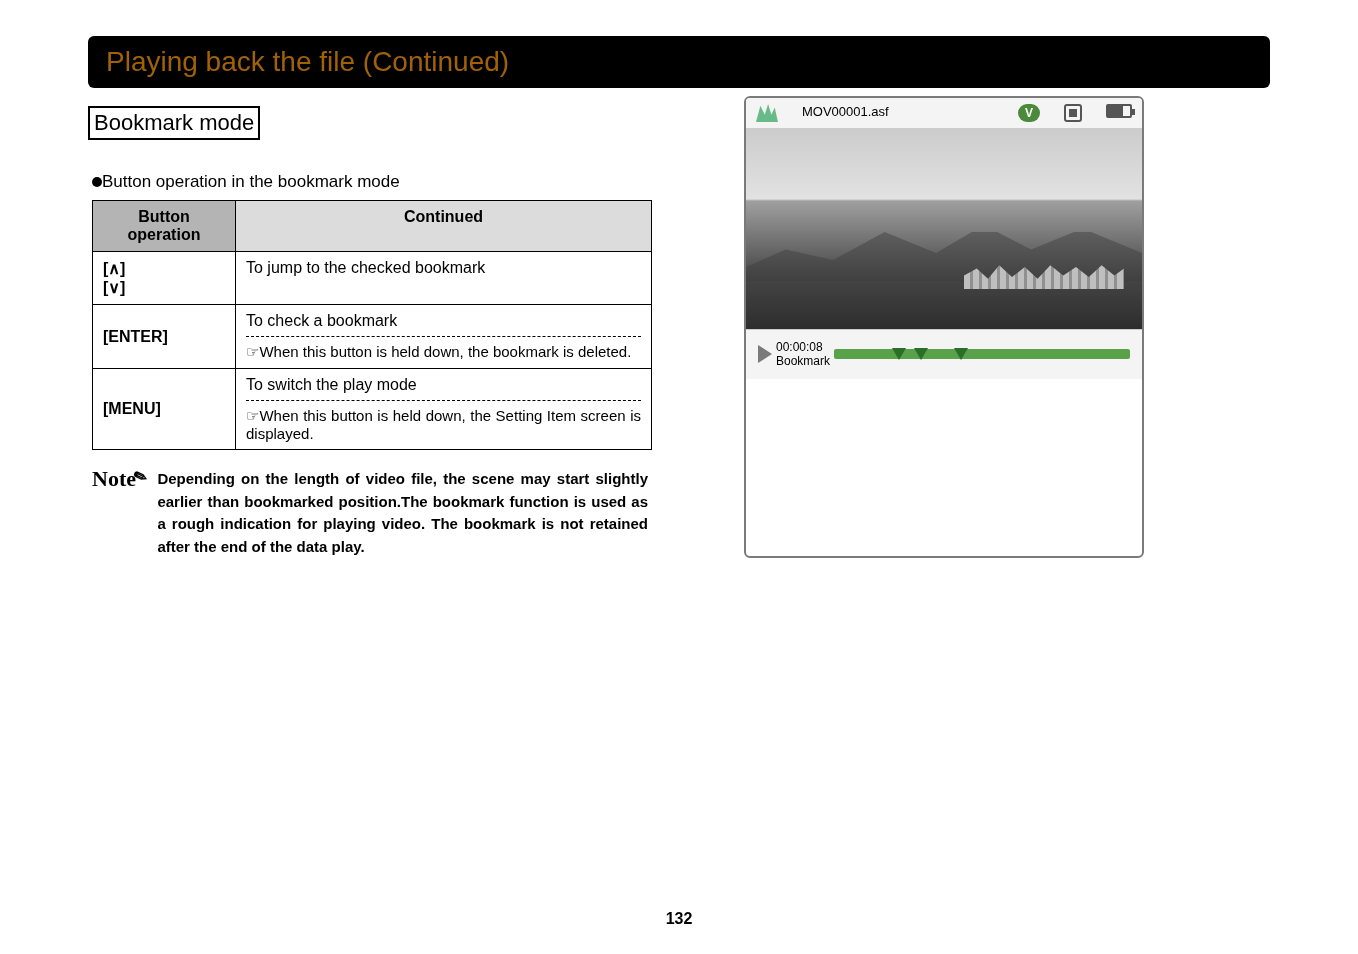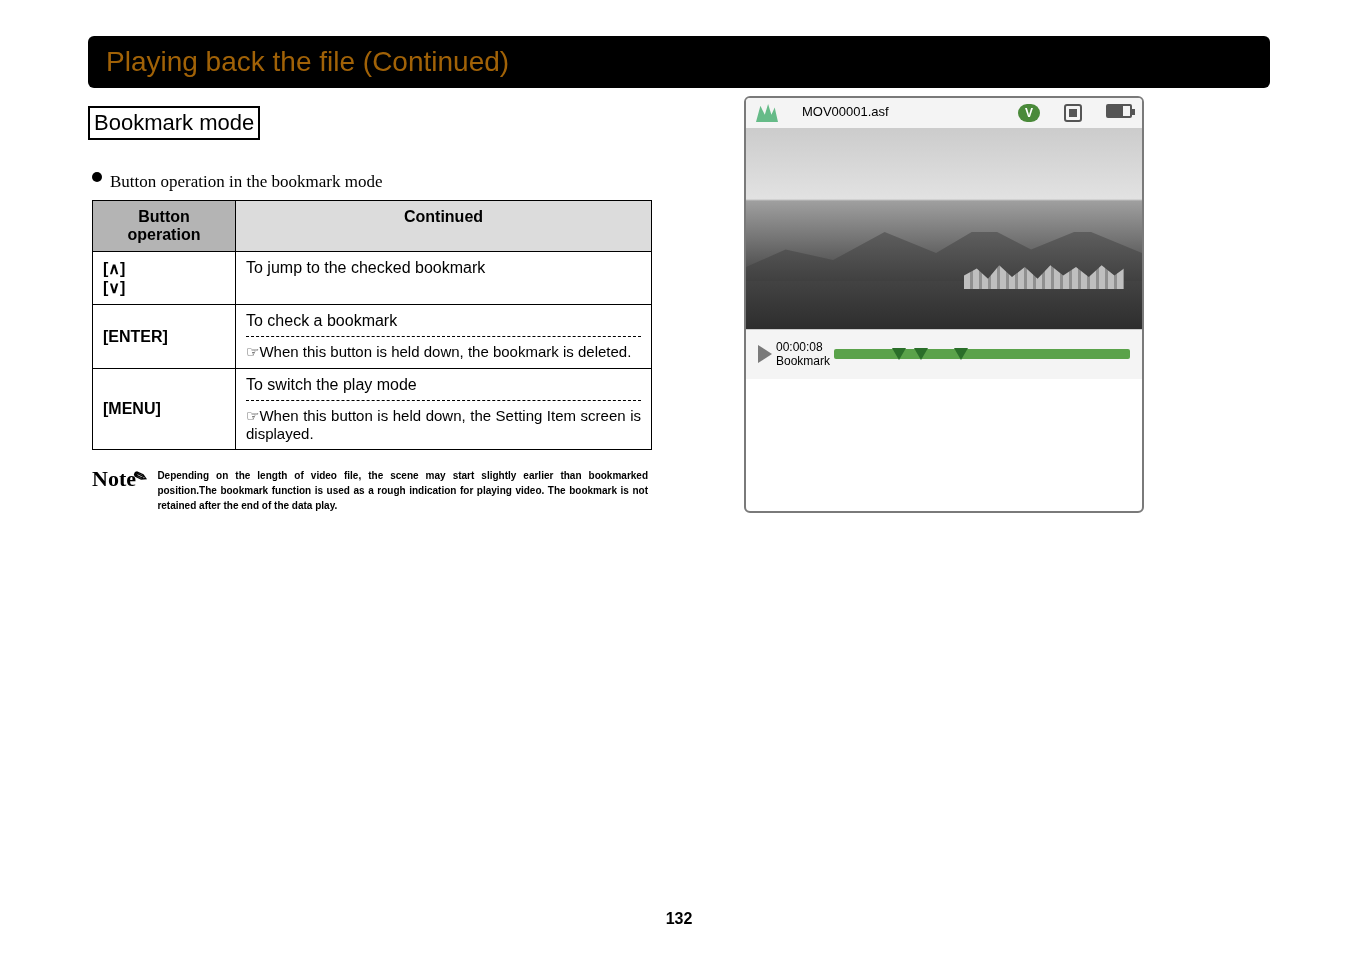--- a/index.html
+++ b/index.html
@@ -7,37 +7,37 @@
   .page { width: 1358px; height: 954px; position: relative; padding: 36px 88px 0 88px; }
 
   .title-bar { background: #000; color: #a16207; font-weight: normal; font-size: 28px; padding: 10px 18px; width: 100%; border-radius: 6px; }
   .subtitle { border: 2px solid #000; display: inline-block; font-size: 22px; padding: 2px 4px; margin: 18px 0 10px 0; }
 
   .columns { display: flex; gap: 96px; }
   .left-col { width: 560px; }
   .right-col { flex: 1; display: flex; justify-content: flex-start; }
 
   .intro { font-size: 16px; line-height: 1.55; text-align: justify; padding-left: 22px; }
-  .bullet-row { display: flex; align-items: flex-start; gap: 8px; margin: 22px 0 8px 4px; font-family: Liberation Serif, serif; }
+  .bullet-row { display: flex; align-items: center; gap: 0; margin: 22px 0 8px 4px; }
   .bullet { width: 10px; height: 10px; background: #000; border-radius: 50%; flex: 0 0 auto; }
   .bullet-text { font-size: 17px; }
 
   table.ops { border-collapse: collapse; width: 100%; margin-left: 4px; }
   table.ops th, table.ops td { border: 1.5px solid #000; padding: 7px 10px; font-size: 16px; vertical-align: top; }
   table.ops th { font-weight: bold; text-align: center; }
   table.ops th.bh { background: #b4b4b4; width: 143px; }
   table.ops th.fh { background: #dcdcdc; }
   table.ops td.bo { font-weight: bold; vertical-align: middle; }
   .fn-main { padding-bottom: 6px; }
   .fn-sub  { border-top: 1px dashed #000; padding-top: 6px; font-size: 15px; text-align: justify; }
 
   .note-block { display: flex; gap: 8px; margin-top: 18px; padding-left: 4px; }
   .note-label { font-family: "Comic Sans MS", cursive; font-weight: bold; font-size: 22px; line-height: 1; white-space: nowrap; }
   .note-label .pencil { font-size: 16px; display:inline-block; transform: translate(-2px,-4px) rotate(-20deg); }
-  .note-text { font-size: 10px; font-weight: bold; text-align: justify; line-height: 1.5; }
+  .note-text { font-size: 15px; font-weight: bold; text-align: justify; line-height: 1.5; }
 
   
   .device { width: 400px; border: 2px solid #7a7a7a; border-radius: 6px; overflow: hidden; background:#fff; margin-top: 8px;}
   .dev-top { display:flex; align-items:flex-start; gap:24px; padding:6px 10px; background:#f4f4f4; border-bottom:1px solid #ccc; }
   .dev-top .runner { width:22px; height:18px; background:#6b8; position:relative; clip-path: polygon(0 100%,20% 10%,40% 60%,55% 0,70% 60%,85% 20%,100% 100%); }
   .dev-top .fname { font-size:13px; flex:1; }
   .badge { width:22px; height:18px; border-radius:9px; background:#4a8a3a; color:#fff; font-size:12px; font-weight:bold; display:flex; align-items:center; justify-content:center; }
   .stop-ic { width:18px; height:18px; border:2px solid #555; display:flex; align-items:center; justify-content:center; border-radius:3px;}
   .stop-ic::after{content:""; width:8px; height:8px; background:#555;}
   .batt { width:26px; height:14px; border:2px solid #555; border-radius:2px; position:relative; }

